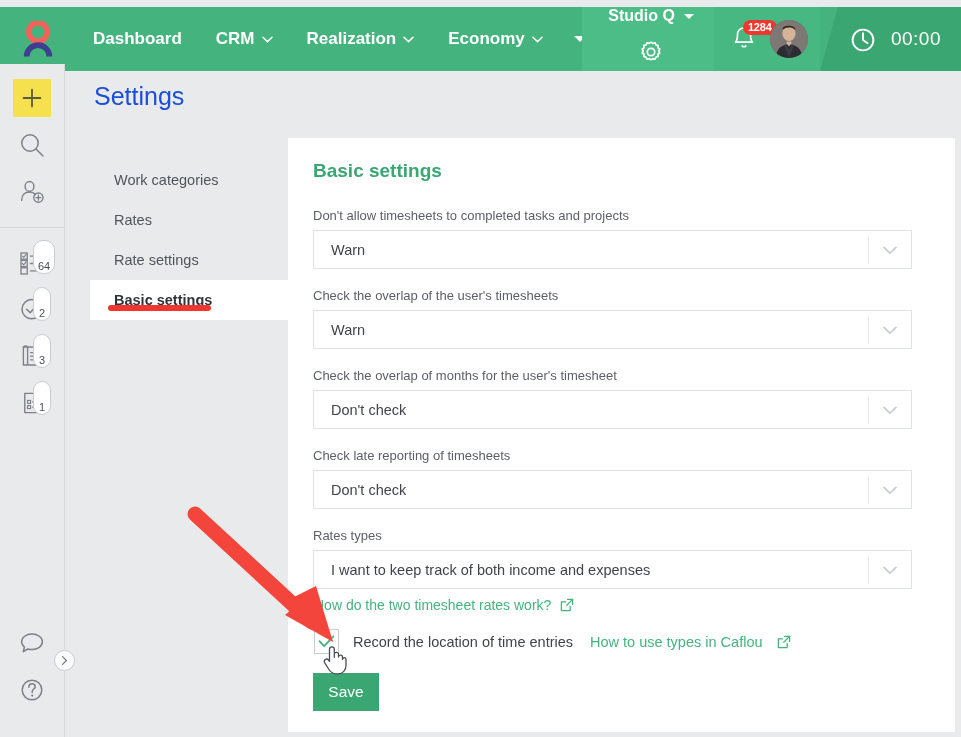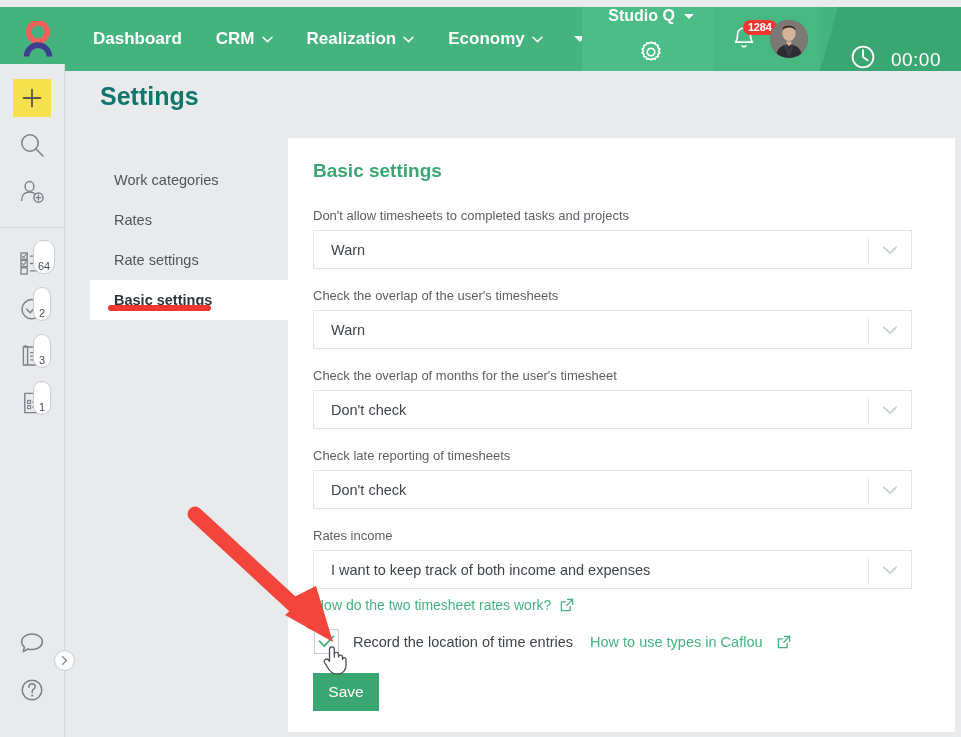--- a/index.html
+++ b/index.html
@@ -79,21 +79,21 @@
   }
   .avatar {
     width: 38px; height: 38px; border-radius: 50%;
     overflow: hidden; cursor: pointer; position: relative;
     background: #6f6a67;
   }
   .avatar svg { display: block; }
 
   .panel-timer {
     background: #3aa772;
-    display: flex; align-items: flex-end; gap: 13px;
+    display: flex; align-items: center; gap: 13px;
     padding: 0 20px 0 28px;
     position: relative;
     clip-path: polygon(18px 0, 100% 0, 100% 100%, 0 100%);
   }
   .stopwatch { width: 30px; height: 30px; }
   .timer-text { color: #fff; font-size: 19px; letter-spacing: .5px; }
 
   
   .rail {
     position: absolute; top: 64px; left: 0;
@@ -133,22 +133,22 @@
   .expander {
     position: absolute; left: 54px; bottom: 66px;
     width: 21px; height: 21px; border-radius: 50%;
     background: #fbfbfb; border: 1px solid #c9ccd1;
     display: flex; align-items: center; justify-content: center;
     cursor: pointer; z-index: 5;
   }
 
   
   .page-title {
-    position: absolute; left: 100px; top: 82px;
-    font-size: 25px; color: #0f766e; font-weight: bold;
+    position: absolute; left: 94px; top: 82px;
+    font-size: 25px; color: #1d4ed8; font-weight: normal;
   }
   .settings-nav {
     position: absolute; left: 90px; top: 160px; width: 198px;
   }
   .snav-item {
     height: 40px; display: flex; align-items: center;
     padding-left: 24px;
     font-size: 14.5px; color: #4f555d; cursor: pointer;
     margin-bottom: 0;
   }
@@ -476,21 +476,21 @@
     <div class="select">
       <span class="select-value">Don't check</span>
       <span class="select-div"></span>
       <svg class="select-chev" viewBox="0 0 16 10">
         <path d="M2 2.4 L8 8 L14 2.4" fill="none" stroke="#c5cbd8" stroke-width="1.7" stroke-linecap="round"></path>
       </svg>
     </div>
   </div>
 
   <div class="field" style="left:313px; top:528px;">
-    <div class="field-label">Rates income</div>
+    <div class="field-label">Rates types</div>
     <div class="select">
       <span class="select-value">I want to keep track of both income and expenses</span>
       <span class="select-div"></span>
       <svg class="select-chev" viewBox="0 0 16 10">
         <path d="M2 2.4 L8 8 L14 2.4" fill="none" stroke="#c5cbd8" stroke-width="1.7" stroke-linecap="round"></path>
       </svg>
     </div>
   </div>
 
   <div class="link-row" style="top:597px;">

